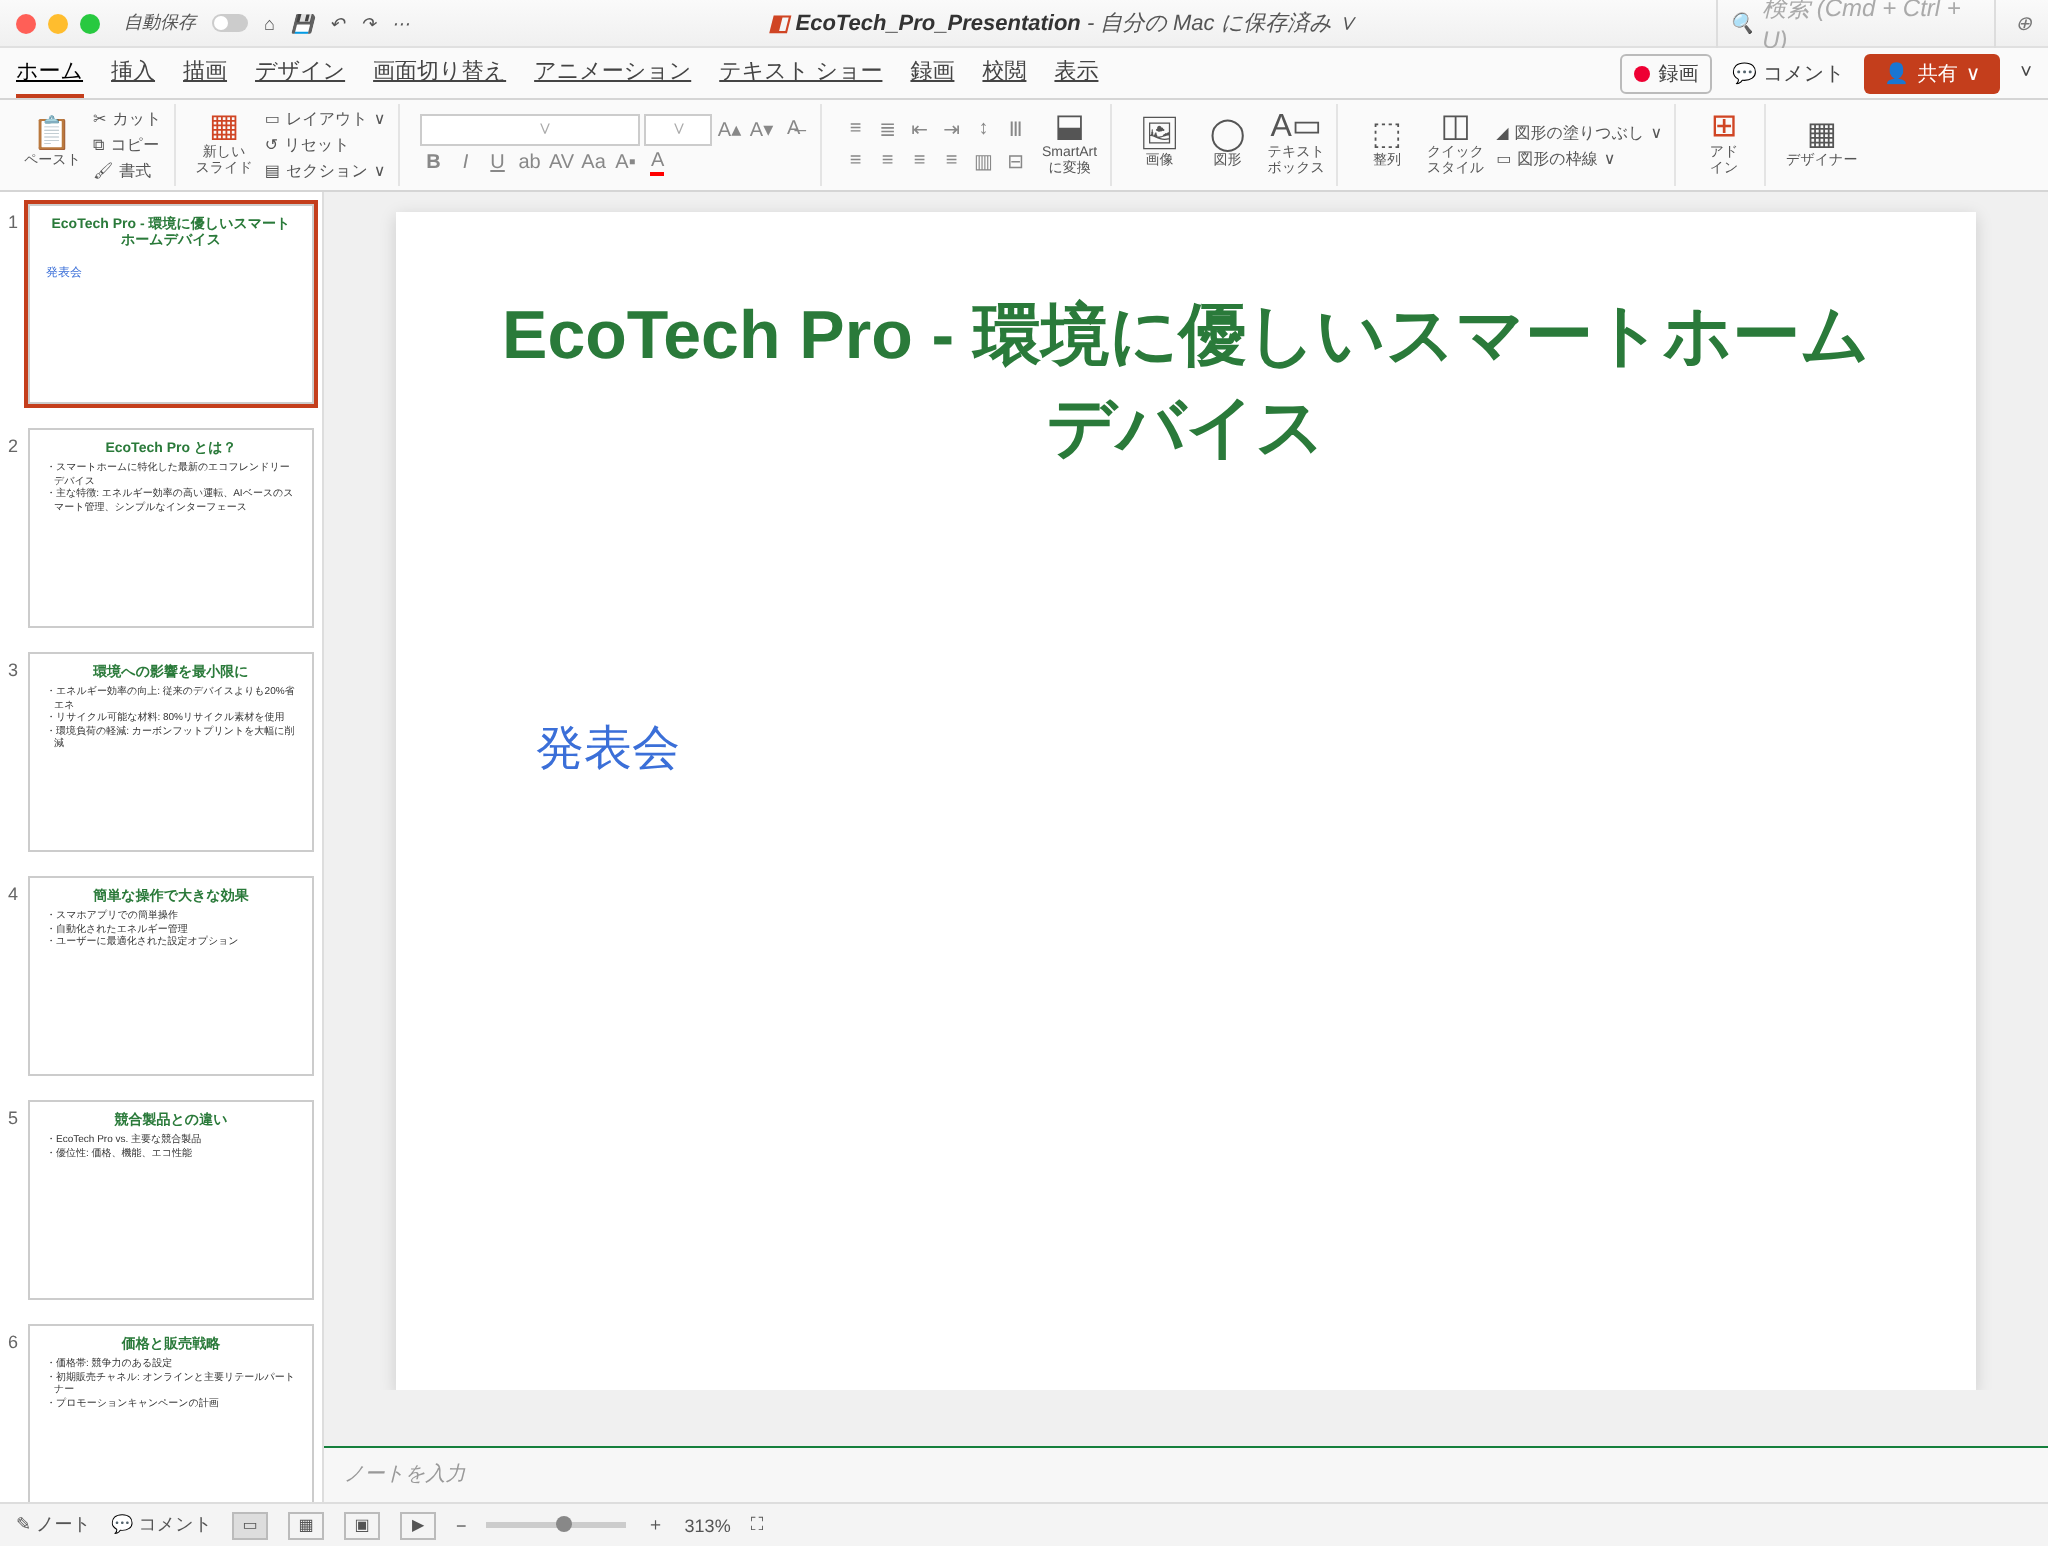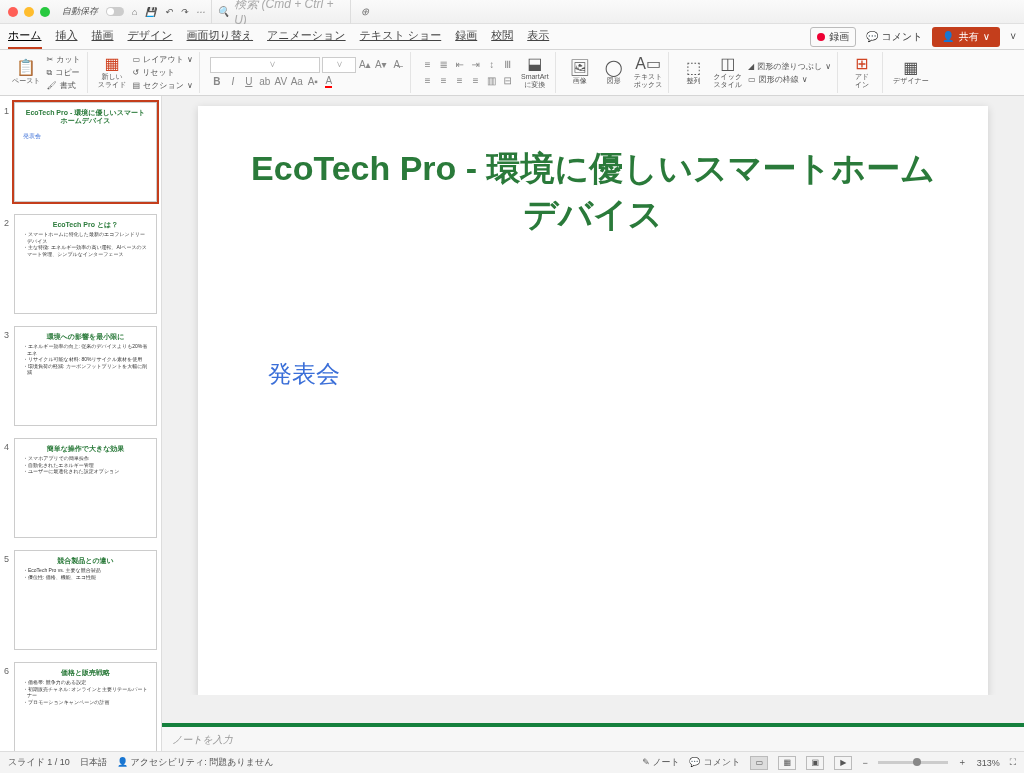--- a/index.html
+++ b/index.html
@@ -56,21 +56,21 @@
 .thumb .sub { color:#3b6fd8; font-size:6px; margin-top:6px; }
 .thumb ul { list-style:none; margin-top:2px; }
 .thumb li { font-size:5px; color:#333; line-height:1.3; padding-left:4px; text-indent:-4px; }
 .thumb li::before { content:"・"; }
 
 .editor { flex:1; display:flex; flex-direction:column; }
 .slidearea { flex:1; background:#f0f0f0; display:flex; align-items:flex-start; justify-content:center; padding:10px; overflow:hidden; }
 .slide { width:790px; height:590px; background:#fff; box-shadow:0 2px 8px rgba(0,0,0,.15); padding:40px 50px; }
 .slide .title { color:#2a7a3a; font-size:34px; font-weight:bold; text-align:center; line-height:1.35; }
 .slide .subtitle { color:#3b6fd8; font-size:24px; margin-top:120px; margin-left:20px; }
-.notesbar { height:28px; background:#f7f7f7; border-top:4px solid #15803d; font-size:10px; color:#999; padding:6px 10px; font-style:italic;margin-top:28px; }
+.notesbar { height:28px; background:#f7f7f7; border-top:1px solid #15803d; font-size:10px; color:#999; padding:6px 10px; font-style:italic;margin-top:28px; }
 
 
 .status { height:22px; background:#f4f4f4; border-top:1px solid #ddd; display:flex; align-items:center; justify-content:space-between; padding:0 8px; font-size:9px; color:#555; }
 .status .left, .status .right { display:flex; align-items:center; gap:10px; }
 .status .vbtn { width:18px; height:14px; border:1px solid #bbb; display:flex; align-items:center; justify-content:center; font-size:8px; }
 .status .vbtn.active { background:#ddd; }
 .zoomslider { width:70px; height:3px; background:#ccc; position:relative; }
 .zoomslider::after { content:""; width:8px; height:8px; background:#888; border-radius:50%; position:absolute; top:-3px; left:50%; }
 </style>
 </head>
@@ -83,20 +83,25 @@
     <span class="t-grn"></span>
   </div>
   <div class="qat">
     <span>自動保存</span>
     <span class="sw"></span>
     <span>⌂</span>
     <span>💾</span>
     <span>↶</span>
     <span>↷</span>
     <span>⋯</span>
+  </div>
+  <div class="docname">
+    <span class="pp">◧</span>
+    <b>EcoTech_Pro_Presentation</b>
+    <span>- 自分の Mac に保存済み ∨</span>
   </div>
   <div class="right">
     <div class="searcharea">
       <span>🔍</span>
       <span style="color:#aaa;font-size:12px">検索 (Cmd + Ctrl + U)</span>
     </div>
     <span>⊕</span>
   </div>
 </div>
 
@@ -315,25 +320,20 @@
       <div class="slide">
         <div class="title">EcoTech Pro - 環境に優しいスマートホームデバイス</div>
         <div class="subtitle">発表会</div>
       </div>
     </div>
     <div class="notesbar">ノートを入力</div>
   </div>
 </div>
 
 <div class="status">
-  <div class="left">
-    <span>スライド 1 / 10</span>
-    <span>日本語</span>
-    <span>👤 <span>アクセシビリティ: 問題ありません</span></span>
-  </div>
   <div class="right">
     <span>✎ <span>ノート</span></span>
     <span>💬 <span>コメント</span></span>
     <span class="vbtn active">▭</span>
     <span class="vbtn">▦</span>
     <span class="vbtn">▣</span>
     <span class="vbtn">▶</span>
     <span>−</span>
     <span class="zoomslider"></span>
     <span>＋</span>

